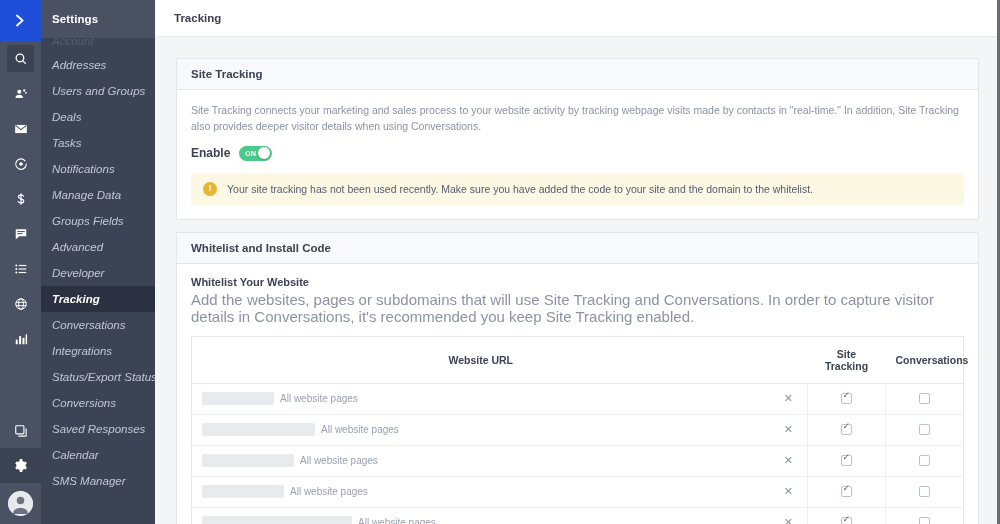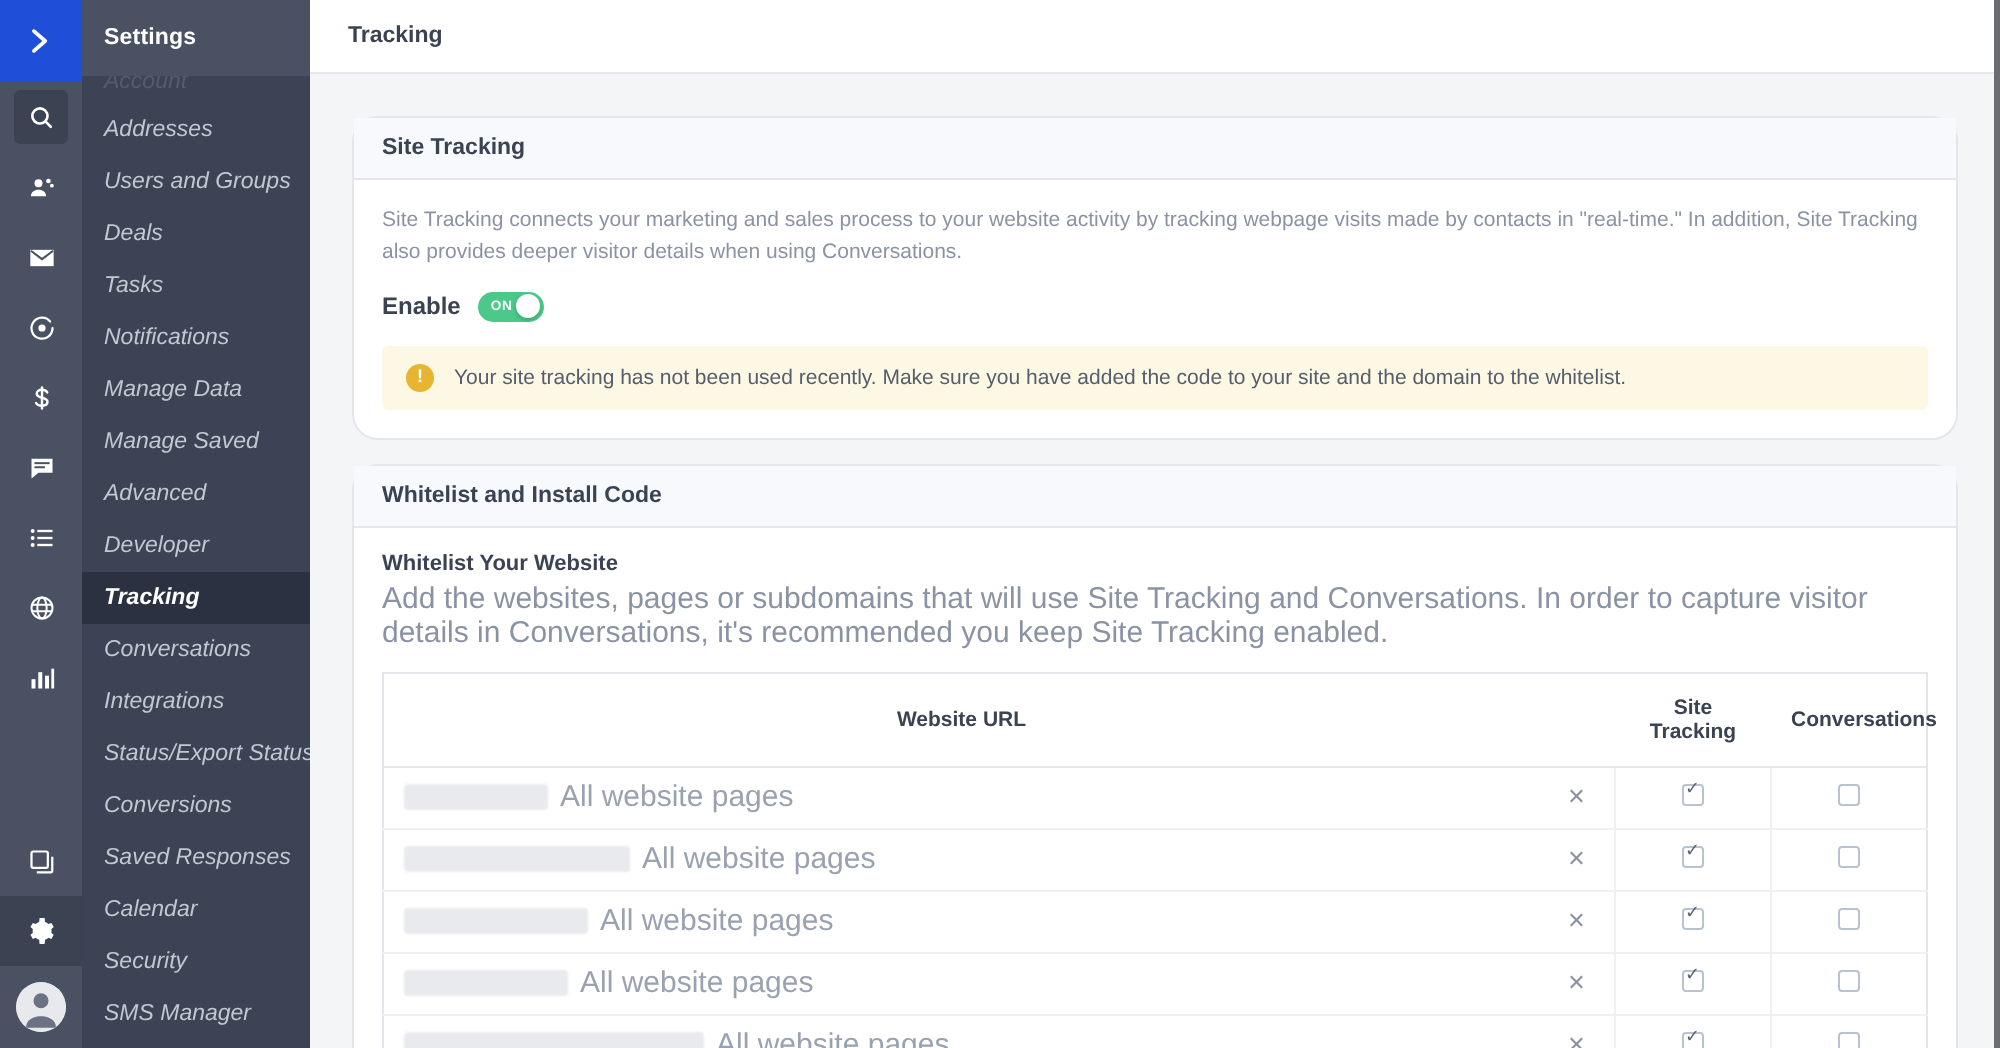--- a/index.html
+++ b/index.html
@@ -92,21 +92,21 @@
     display:flex; align-items:center;
     padding-left: 19px;
   }
   .topbar-title { font-size: 11.5px; font-weight: bold; color:#3b4252; }
 
   .content { padding: 21px 21px 0 21px; }
 
   .panel {
     background:#ffffff;
     border: 1px solid #e3e6eb;
-    border-radius: 13px;
+    border-radius: 1px;
     margin-bottom: 12px;
   }
   .panel-head {
     background: #f7f9fc;
     border-bottom: 1px solid #e3e6eb;
     padding: 9px 14px;
     font-size: 11.5px; font-weight: bold; color: #3b4252;
   }
   .panel-body { padding: 12px 14px 14px 14px; }
 
@@ -170,21 +170,21 @@
     vertical-align: middle; background:#ffffff;
   }
   .tbl tr:last-child td { border-bottom: none; }
   .url-cell { display:flex; align-items:center; gap:6px; }
   .redact {
     height: 13px; border-radius: 2px;
     background: #e9eaee;
     display:inline-block;
     filter: blur(0.6px);
   }
-  .allpages { font-size:15px; color:#9aa1b0; white-space:nowrap; }
+  .allpages { font-size:10px; color:#9aa1b0; white-space:nowrap; }
   .x-cell { text-align:center; width:34px; color:#8b93a3; font-size:11px; }
   .x-btn { cursor:default; }
   .chk-cell { text-align:center; border-left:1px solid #eef0f3; }
   .chk {
     width:11px; height:11px; border:1px solid #b9c2d0; border-radius:2px;
     display:inline-block; background:#ffffff; position:relative;
   }
   .chk.on::after {
     content:"✓"; position:absolute; top:-3px; left:0.5px;
     font-size:9px; color:#5a6274; line-height:1;
@@ -324,21 +324,21 @@
       <div class="nav-item">
           <span>Tasks</span>
         </div>
       <div class="nav-item">
           <span>Notifications</span>
         </div>
       <div class="nav-item">
           <span>Manage Data</span>
         </div>
       <div class="nav-item">
-          <span>Manage Saved</span>
+          <span>Groups Fields</span>
         </div>
       <div class="nav-item">
           <span>Advanced</span>
         </div>
       <div class="nav-item">
           <span>Developer</span>
         </div>
       <div class="nav-item active">
           <span>Tracking</span>
         </div>
@@ -352,23 +352,20 @@
           <span>Status/Export Status</span>
         </div>
       <div class="nav-item">
           <span>Conversions</span>
         </div>
       <div class="nav-item">
           <span>Saved Responses</span>
         </div>
       <div class="nav-item">
           <span>Calendar</span>
-        </div>
-      <div class="nav-item">
-          <span>Security</span>
         </div>
       <div class="nav-item">
           <span>SMS Manager</span>
         </div>
     </div>
     <div class="settings-head">
       <span>Settings</span>
     </div>
   </div>
 

